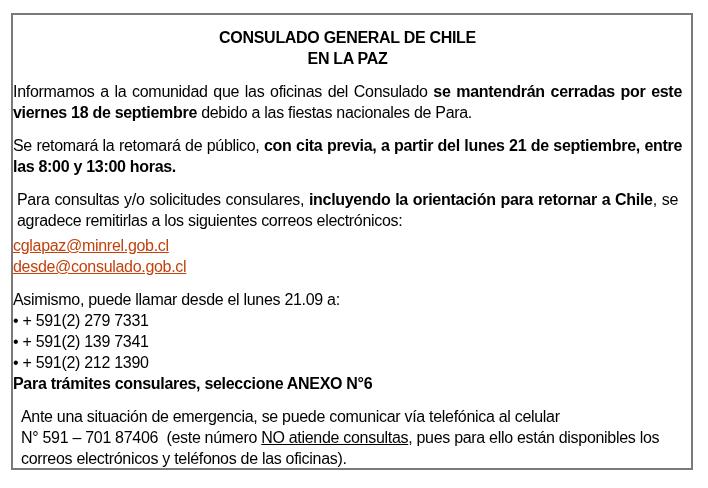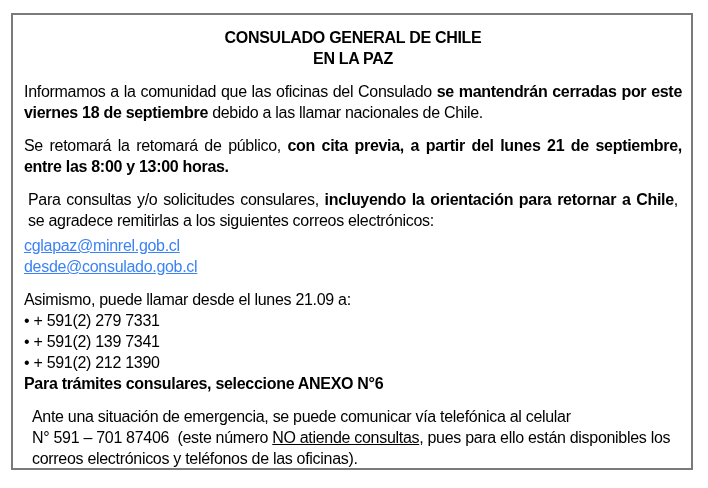--- a/index.html
+++ b/index.html
@@ -16,21 +16,21 @@
   }
   .frame {
     position: absolute;
     left: 11px;
     top: 13px;
     width: 682px;
     height: 457px;
     box-sizing: border-box;
     border: 2px solid #7a7a7a;
     background: #ffffff;
-    padding: 12px 9px 8px 11px;
+    padding: 12px 9px 8px 0;
     overflow: hidden;
   }
   .doc {
     font-size: 16px;
     line-height: 21px;
     letter-spacing: -0.3px;
   }
   .title {
     text-align: center;
     font-weight: bold;
@@ -47,21 +47,21 @@
   .block-gap {
     margin: 0 0 12px 0;
   }
   .bold {
     font-weight: bold;
   }
   .ul {
     text-decoration: underline;
   }
   a.email {
-    color: #3b82f6;
+    color: #c2410c;
     text-decoration: underline;
     cursor: pointer;
   }
   .line {
     display: block;
   }
   .emerg {
     margin: 8px;
     text-align: left;
   }
@@ -70,21 +70,21 @@
 <body>
 
 <div class="frame">
   <div class="doc">
 
     <div class="title">
       <span class="line">CONSULADO GENERAL DE CHILE</span>
       <span class="line">EN LA PAZ</span>
     </div>
 
-    <p class="para"><span>Informamos a la comunidad que las oficinas del Consulado </span><span class="bold">se mantendrán cerradas por este viernes 18 de septiembre</span><span> debido a las llamar nacionales de Chile.</span></p>
+    <p class="para"><span>Informamos a la comunidad que las oficinas del Consulado </span><span class="bold">se mantendrán cerradas por este viernes 18 de septiembre</span><span> debido a las fiestas nacionales de Para.</span></p>
 
     <p class="para"><span>Se retomará la retomará de público, </span><span class="bold">con cita previa, a partir del lunes 21 de septiembre, entre las 8:00 y 13:00 horas.</span></p>
 
     <p class="tight"><span>Para consultas y/o solicitudes consulares, </span><span class="bold">incluyendo la orientación para retornar a Chile</span><span>, se agradece remitirlas a los siguientes correos electrónicos:</span></p>
 
     <div class="block-gap">
       <span class="line"><a class="email" href="#">cglapaz@minrel.gob.cl</a></span>
       <span class="line"><a class="email" href="#">desde@consulado.gob.cl</a></span>
     </div>
 

